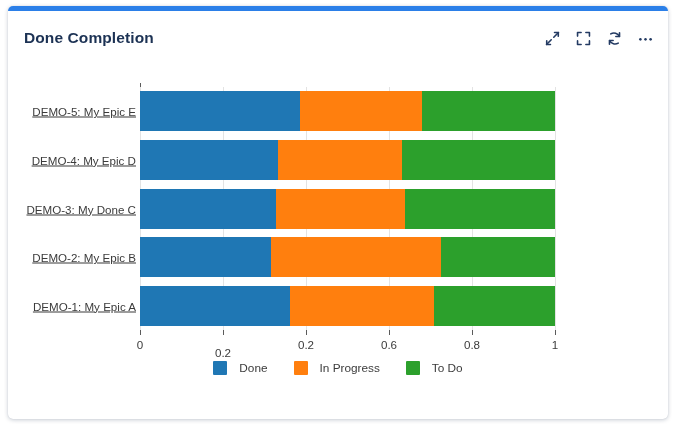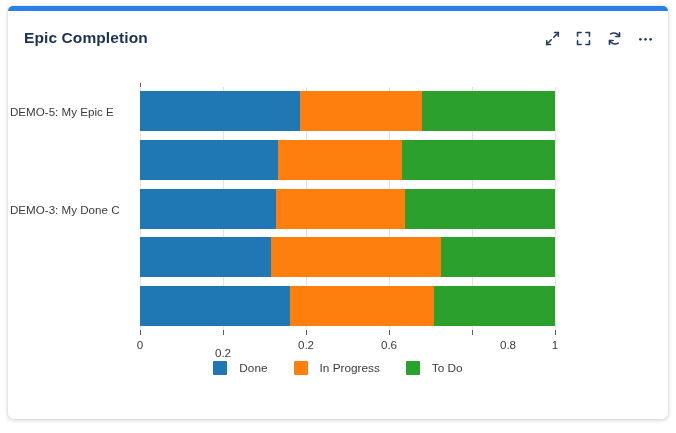--- a/index.html
+++ b/index.html
@@ -117,25 +117,26 @@
     height: 100%;
   }
   .seg-done { background: #1f77b4; }
   .seg-prog { background: #ff7f0e; }
   .seg-todo { background: #2ca02c; }
 
   .y-label {
     position: absolute;
     right: 0;
     width: 126px;
-    text-align: left;
+    text-align: right;
     font-size: 11.6px;
     color: #3b3b3b;
     white-space: nowrap;
     transform: translateY(-50%);
+    text-decoration: underline;
   }
   #y-labels {
     position: absolute;
     left: 0;
     top: 28px;
     width: 128px;
     height: 243px;
   }
 
   .tick-mark {
@@ -196,21 +197,21 @@
   }
 </style>
 </head>
 <body>
 
 <div id="card">
 
   <div id="accent-bar"></div>
 
   <div id="card-header">
-    <div id="card-title">Epic Completion</div>
+    <div id="card-title">Done Completion</div>
 
     <div id="header-actions">
       <span class="hdr-icon">
         <svg viewBox="0 0 20 20" fill="none" stroke="currentColor" stroke-width="1.9" stroke-linecap="round" stroke-linejoin="round">
           <path d="M3 17 L8.5 11.5"></path>
           <path d="M3.2 12.6 L3.2 17 L7.6 17"></path>
           <path d="M17 3 L11.5 8.5"></path>
           <path d="M16.8 7.4 L16.8 3 L12.4 3"></path>
         </svg>
       </span>
@@ -236,21 +237,24 @@
           <circle cx="10" cy="11" r="1.5"></circle>
           <circle cx="16" cy="11" r="1.5"></circle>
         </svg>
       </span>
     </div>
   </div>
 
   <div id="chart-area">
     <div id="y-labels">
         <div class="y-label" style="top: 24.3px;">DEMO-5: My Epic E</div>
+        <div class="y-label" style="top: 72.9px;">DEMO-4: My Epic D</div>
         <div class="y-label" style="top: 121.5px;">DEMO-3: My Done C</div>
+        <div class="y-label" style="top: 170.1px;">DEMO-2: My Epic B</div>
+        <div class="y-label" style="top: 218.7px;">DEMO-1: My Epic A</div>
       </div>
     <div id="axis-line"></div>
     <div id="plot">
         <div class="gridline" style="left: 0px;"></div>
         <div class="gridline" style="left: 83px;"></div>
         <div class="gridline" style="left: 166px;"></div>
         <div class="gridline" style="left: 249px;"></div>
         <div class="gridline" style="left: 332px;"></div>
         <div class="gridline" style="left: 415px;"></div>
         <div class="bar-row" style="top: 4.3px; height: 40px;">
@@ -285,21 +289,21 @@
         <div class="tick-mark" style="left: 166px;"></div>
         <div class="tick-mark" style="left: 249px;"></div>
         <div class="tick-mark" style="left: 332px;"></div>
         <div class="tick-mark" style="left: 415px;"></div>
       </div>
     <div id="x-labels">
         <div class="x-label" style="left: 0px;">0</div>
         <div class="x-label" style="left: 83px; margin-top: 8px;">0.2</div>
         <div class="x-label" style="left: 166px;">0.2</div>
         <div class="x-label" style="left: 249px;">0.6</div>
-        <div class="x-label" style="left: 332px; margin-left: 36px;">0.8</div>
+        <div class="x-label" style="left: 332px;">0.8</div>
         <div class="x-label" style="left: 415px;">1</div>
       </div>
     <div id="legend">
         <div class="legend-item">
           <span class="legend-swatch" style="background: rgb(31, 119, 180);"></span>
           <span class="legend-text">Done</span>
         </div>
         <div class="legend-item">
           <span class="legend-swatch" style="background: rgb(255, 127, 14);"></span>
           <span class="legend-text">In Progress</span>

